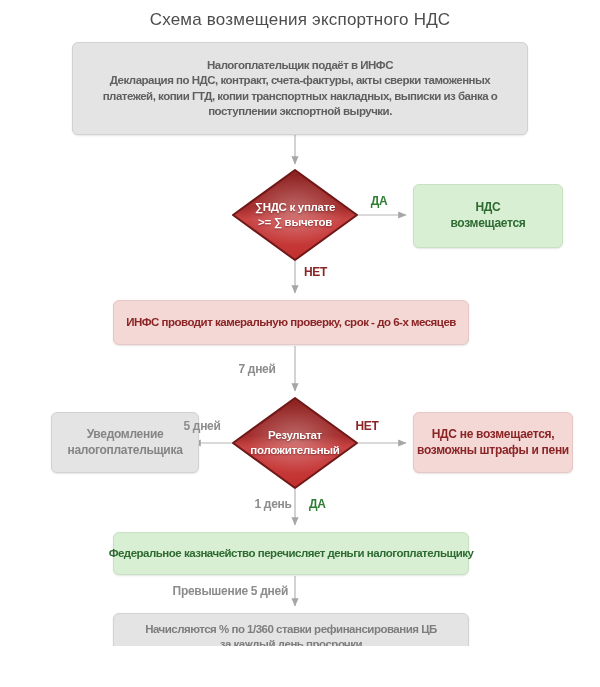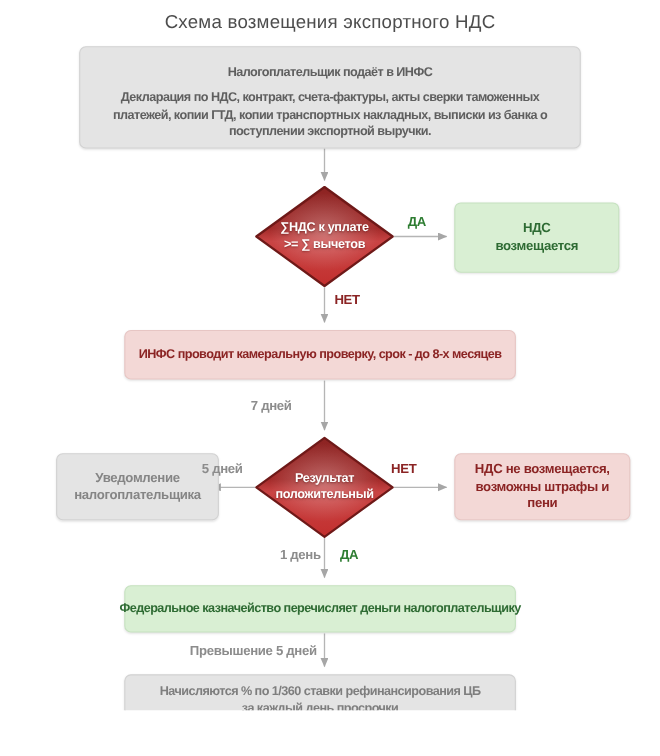--- a/index.html
+++ b/index.html
@@ -16,43 +16,43 @@
     position:absolute; box-sizing:border-box; z-index:2; border-radius:6px;
     display:flex; flex-direction:column; align-items:center; justify-content:center;
     text-align:center; font-weight:bold; font-size:12px; line-height:1.32;
     letter-spacing:-0.3px; box-shadow:0 1px 2px rgba(0,0,0,0.10);
   }
   .gray  { background:#e4e4e4; border:1px solid #d2d2d2; color:#858585; }
   .pink  { background:#f3d8d6; border:1px solid #e7c6c4; color:#8b2424; }
   .green { background:#d9efd3; border:1px solid #c6e2c0; color:#2e6b33; }
   .oneline { white-space:nowrap; letter-spacing:-0.5px; font-size:11.5px; }
 
-  #box-submit { left:72px;  top:42px;  width:456px; height:93px; color:#5f5f5f; padding:6px 14px; gap:8px; font-size:11.5px; letter-spacing:-0.5px;justify-content:flex-end; }
+  #box-submit { left:72px;  top:42px;  width:456px; height:93px; color:#5f5f5f; padding:6px 14px; font-size:11.5px; letter-spacing:-0.5px; }
   #box-refunded    { left:413px; top:184px; width:150px; height:64px; }
   #box-audit       { left:113px; top:300px; width:356px; height:45px; }
   #box-notice      { left:51px;  top:412px; width:148px; height:61px; }
-  #box-notrefunded { left:413px; top:412px; width:160px; height:61px; padding:10px; }
+  #box-notrefunded { left:413px; top:412px; width:160px; height:61px; padding:2px; }
   #box-treasury    { left:113px; top:532px; width:356px; height:43px; }
   #box-penalty     { left:113px; top:613px; width:356px; height:48px; color:#7e7e7e; }
 
   .diamond-label {
     position:absolute; z-index:3; color:#ffffff; font-weight:bold; font-size:11.5px;
     letter-spacing:-0.3px; text-align:center; line-height:1.32;
     text-shadow:0 1px 2px rgba(70,0,0,0.5);
   }
   #dlabel-sum    { left:235px; top:200px; width:120px; }
   #dlabel-result { left:235px; top:428px; width:120px; }
 
   .edge-label { position:absolute; z-index:3; font-size:12px; font-weight:bold; letter-spacing:-0.3px; }
   .yes  { color:#2e7d32; }
   .no   { color:#8b2424; }
   .time { color:#8c8c8c; }
   #lbl-yes1  { left:362px; top:194px; width:34px; text-align:center; }
   #lbl-no1   { left:304px; top:265px; }
-  #lbl-days7 { left:228px; top:362px; width:58px; text-align:left; }
+  #lbl-days7 { left:228px; top:362px; width:58px; text-align:center; }
   #lbl-days5 { left:182px; top:419px; width:40px; text-align:center; }
   #lbl-no2   { left:350px; top:419px; width:34px; text-align:center; }
   #lbl-day1  { left:246px; top:497px; width:54px; text-align:center; }
   #lbl-yes2  { left:309px; top:497px; }
   #lbl-over5 { left:150px; top:584px; width:138px; text-align:right; }
 </style>
 </head>
 <body>
 
 <div class="canvas">
@@ -101,21 +101,21 @@
     <div>Налогоплательщик подаёт в ИНФС</div>
     <div>Декларация по НДС, контракт, счета-фактуры, акты сверки таможенных платежей, копии ГТД, копии транспортных накладных, выписки из банка о поступлении экспортной выручки.</div>
   </div>
 
   <div class="node green" id="box-refunded">
     <div>НДС</div>
     <div>возмещается</div>
   </div>
 
   <div class="node pink" id="box-audit">
-    <div class="oneline">ИНФС проводит камеральную проверку, срок - до 8-х месяцев</div>
+    <div class="oneline">ИНФС проводит камеральную проверку, срок - до 6-х месяцев</div>
   </div>
 
   <div class="node gray" id="box-notice">
     <div>Уведомление</div>
     <div>налогоплательщика</div>
   </div>
 
   <div class="node pink" id="box-notrefunded">
     <div>НДС не возмещается,</div>
     <div>возможны штрафы и пени</div>

